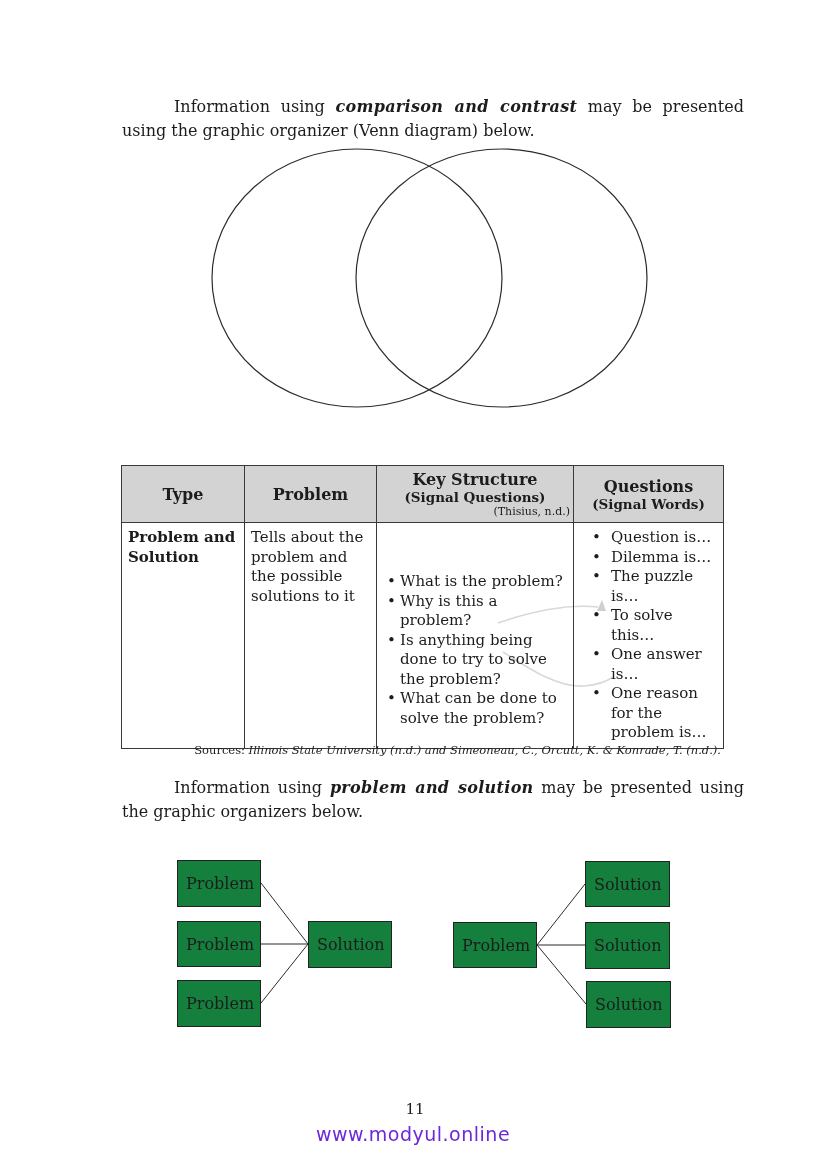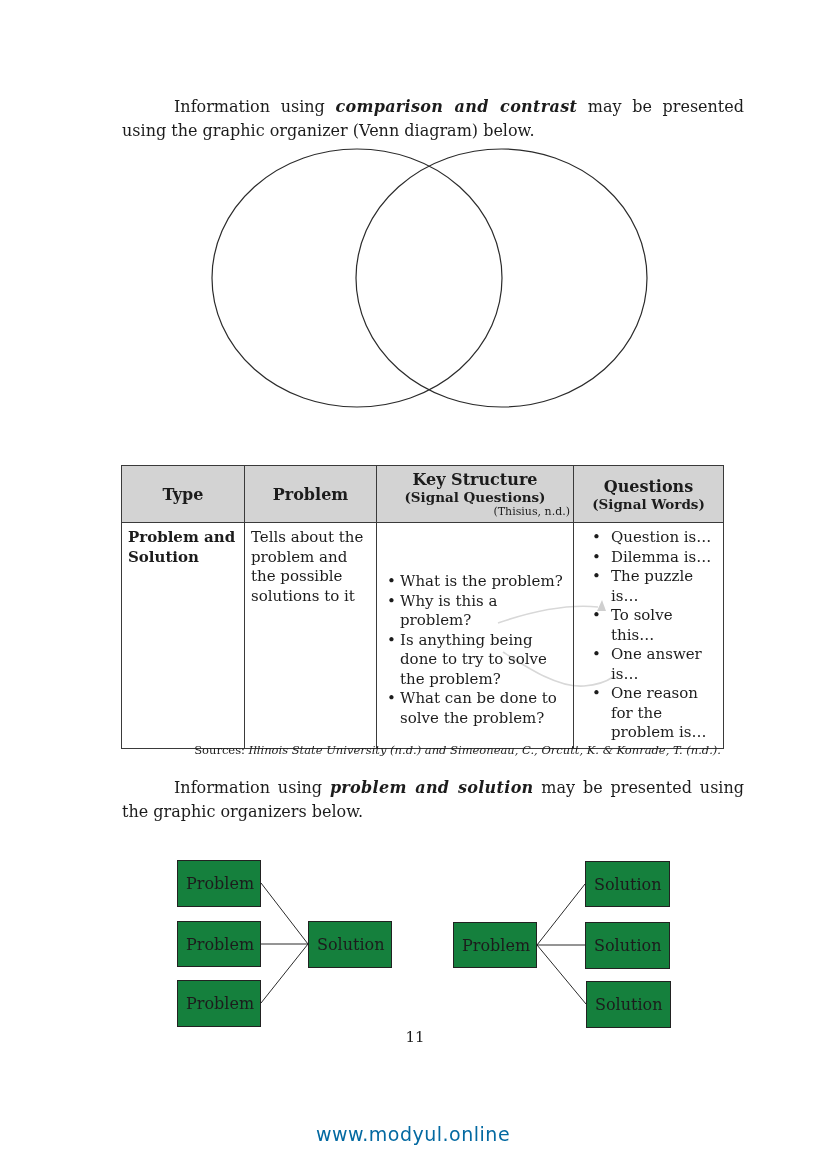--- a/index.html
+++ b/index.html
@@ -51,30 +51,30 @@
   .sources .src-cite { font-style:italic;text-align:center; }
 
   
   .dbox {
     position:absolute; border:1px solid #222; background:#15803d;
     font-size:16px; display:flex; align-items:center; padding-left:8px;
   }
 
   
   .page-number {
-    position:absolute; left:395px; top:1028px; width:40px;
+    position:absolute; left:395px; top:1100px; width:40px;
     text-align:center; font-size:15px;
   }
   .footer-title {
     position:absolute; right:69px; top:1080px;
     font-size:15px; font-style:italic;
   }
   .watermark {
     position:absolute; left:0; right:0; top:1123px; text-align:center;
-    font-family:"DejaVu Sans", sans-serif; font-size:19px; color:#0369a1;
+    font-family:"DejaVu Sans", sans-serif; font-size:19px; color:#6d28d9;
     letter-spacing:0.5px;
   }
 </style>
 </head>
 <body>
 
 <div class="page">
 
   <svg class="bg-layer" viewBox="0 0 826 1169" xmlns="http://www.w3.org/2000/svg">
 

